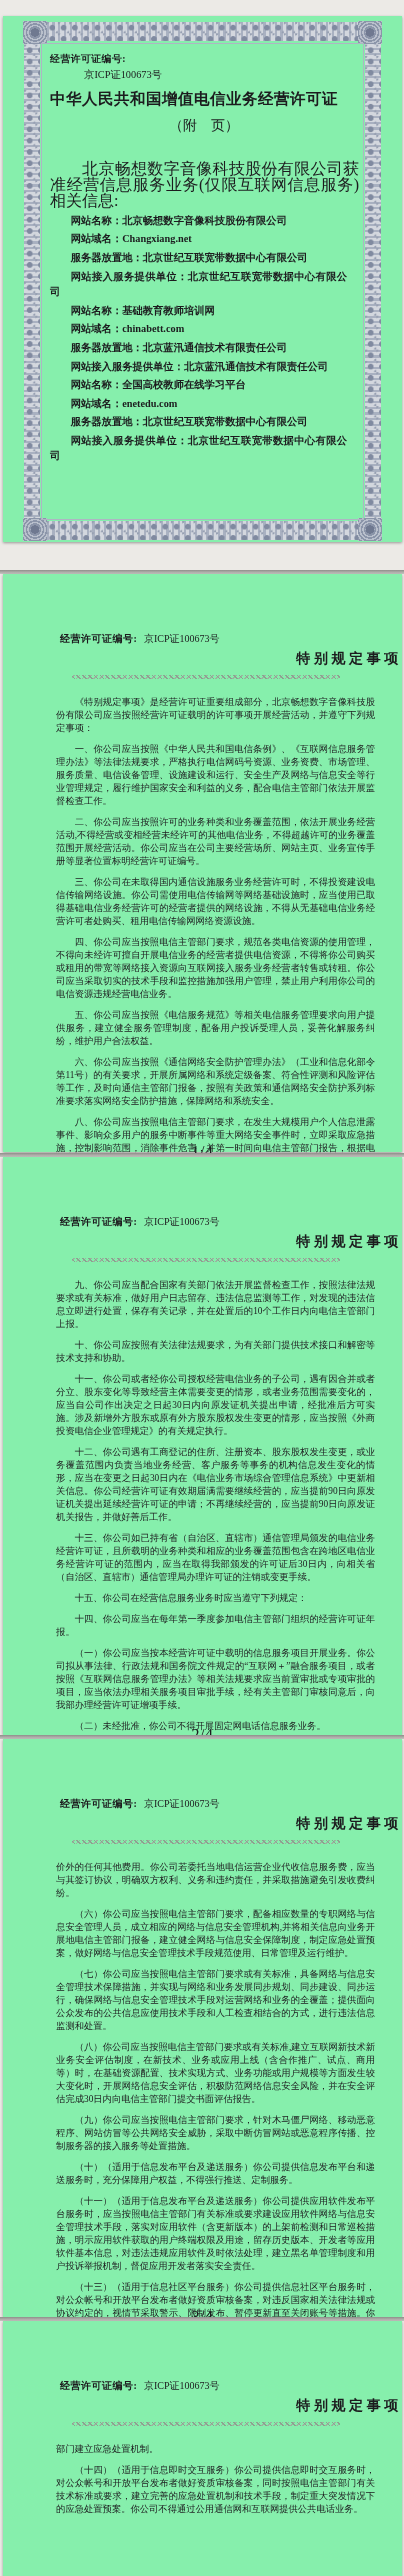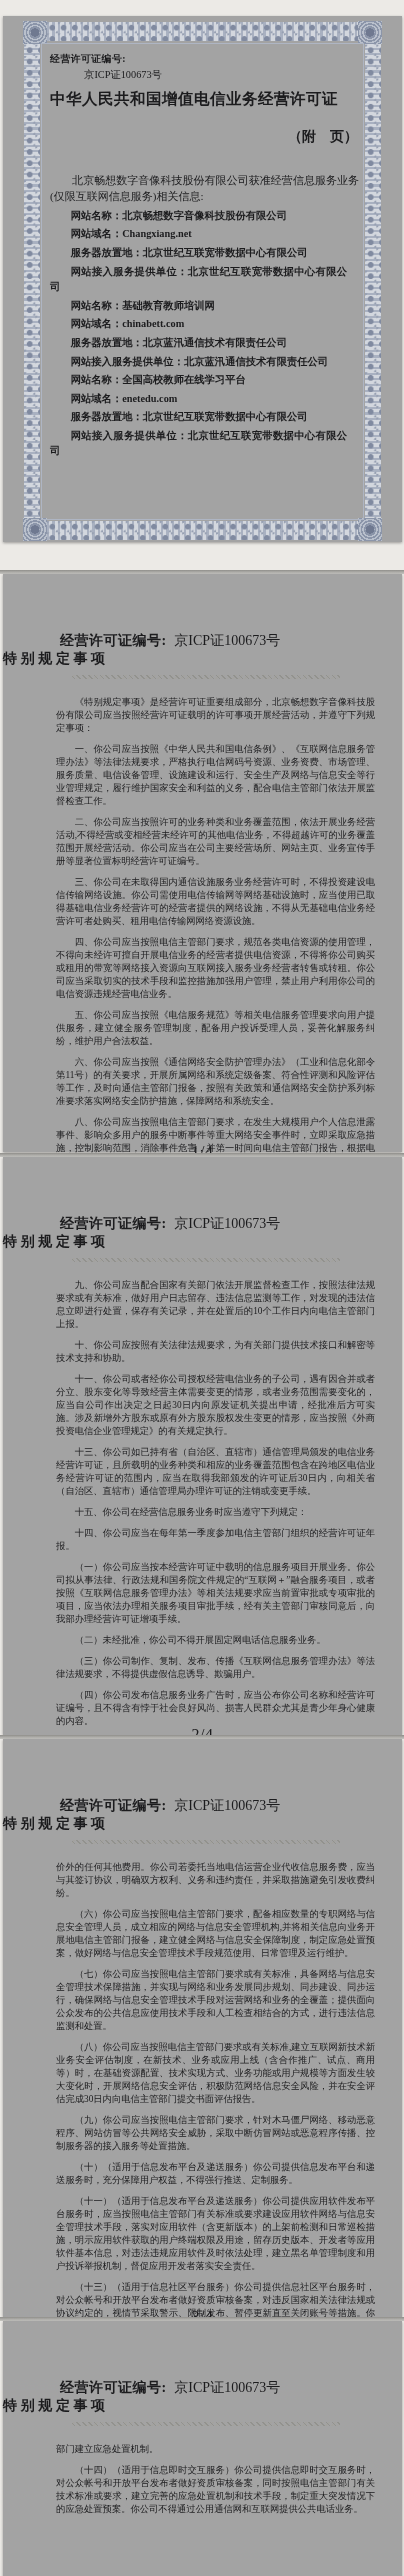--- a/index.html
+++ b/index.html
@@ -1,18 +1,18 @@
 <!DOCTYPE html>
 <html style="font-size:8.2px"><head>
 <meta charset="utf-8">
 <style>
   html,body{margin:0;padding:0;background:#eceae6;}
   .canvas{position:relative;width:405px;height:2873px;background:#eceae6;overflow:hidden;
           font-family:"Liberation Serif","DejaVu Serif",serif;color:#1c1c1e;}
-  .page{position:absolute;left:3.1px;right:3.1px;background:#a3a3a3;box-shadow:0 1px 2.6px rgba(0,0,0,.35);}
+  .page{position:absolute;left:3.1px;right:3.1px;background:#86efac;box-shadow:0 1px 2.6px rgba(0,0,0,.35);}
   .band{position:absolute;left:0;right:0;height:3.6px;background:linear-gradient(#8f8e8a,#c9c8c4);}
 
   
   .frame-strip{position:absolute;background-color:#c7ccd6;
     background-image:
       radial-gradient(circle at 5.7px 5.7px,#808aa0 2.6px,rgba(128,138,160,0) 3.1px),
       radial-gradient(circle at 0 0,#97a0b2 2.1px,rgba(151,160,178,0) 2.6px),
       radial-gradient(circle at 11.3px 11.3px,#97a0b2 2.1px,rgba(151,160,178,0) 2.6px),
       repeating-linear-gradient(90deg,#a9b1c1 0 2.1px,#d3d7de 2.1px 5.7px);
     background-size:11.3px 11.3px,11.3px 11.3px,11.3px 11.3px,auto;}
@@ -34,30 +34,30 @@
     background-image:radial-gradient(circle at 50% 50%,#6f7990 4.1px,rgba(111,121,144,0) 4.6px),
       repeating-radial-gradient(circle at 50% 50%,#b9c0cc 0 1.5px,#8b95a9 1.5px 3.1px);}
   .fc-tl{top:5.7px;left:20px;} .fc-tr{top:5.7px;right:20px;}
   .fc-bl{bottom:0.5px;left:20px;} .fc-br{bottom:0.5px;right:20px;}
   .frame-ring{position:absolute;top:27px;bottom:22px;left:38px;right:38px;border:0.5px solid #aeb5c3;}
 
   .cert-content{position:absolute;top:0;left:47px;right:44px;}
   .cert-lic{margin-top:37px;font-size:9.8px;font-weight:bold;letter-spacing:0.5px;}
   .cert-lic-no{margin:2.1px 0 0 34px;font-size:10.3px;font-weight:normal;font-family:"Liberation Serif","DejaVu Sans Mono",serif;}
   .cert-title{margin-top:7.2px;font-size:15.5px;font-weight:bold;letter-spacing:0.5px;}
-  .cert-sub{margin-top:18px;text-align:right;font-size:14px;font-weight:bold;}
-  .cert-intro{margin:26px auto 0 auto;width:309px;font-size:11px;line-height:16px;text-indent:2em;text-align:justify;}
+  .cert-sub{margin-top:7px;text-align:center;font-size:14px;font-weight:normal;}
+  .cert-intro{margin:26px auto 0 auto;width:309px;font-size:16px;line-height:16px;text-indent:2em;text-align:justify;}
   .cert-entries{margin-top:4.1px;width:297px;font-weight:bold;}
   .cert-entries p{margin:3.1px 0;font-size:10.3px;line-height:15.5px;text-indent:2em;text-align:justify;}
 
   
-  .lic-row{position:absolute;top:58px;left:57px;font-size:14px;}
+  .lic-row{position:absolute;top:58px;left:57px;font-size:10px;}
   .lic-label{font-weight:bold;letter-spacing:0.5px;}
   .lic-no{margin-left:4.1px;}
-  .sp-title{position:absolute;top:76px;left:0;right:0;text-align:left;font-size:14px;font-weight:bold;letter-spacing:3.6px;}
+  .sp-title{position:absolute;top:76px;left:0;right:0;text-align:right;font-size:14px;font-weight:bold;letter-spacing:3.6px;}
   .zigzag{position:absolute;top:101px;left:69px;width:268px;height:4.1px;opacity:.8;
     background:
       repeating-linear-gradient(45deg,transparent 0 1.5px,#8f8e8a 1.5px 2.6px,transparent 2.6px 4.1px),
       repeating-linear-gradient(-45deg,transparent 0 1.5px,#a3a29e 1.5px 2.6px,transparent 2.6px 4.1px);}
   .sp-body{position:absolute;top:114px;left:45px;width:335px;font-size:9.3px;line-height:13px;text-align:justify;}
   .sp-body p{margin:8px;text-indent:2em;}
   .sp-body p.cont{text-indent:0;font-family:Liberation Mono, monospace;}
   .page-num{position:absolute;top:536px;left:0;right:0;text-align:center;font-size:16px;letter-spacing:0.5px;margin-top:33px;}
 </style>
 </head>
@@ -127,20 +127,21 @@
     <div class="lic-row">
       <span class="lic-label">经营许可证编号:</span>
       <span class="lic-no">京ICP证100673号</span>
     </div>
     <div class="sp-title">特别规定事项</div>
     <div class="zigzag"></div>
     <div class="sp-body">
       <p>九、你公司应当配合国家有关部门依法开展监督检查工作，按照法律法规要求或有关标准，做好用户日志留存、违法信息监测等工作，对发现的违法信息立即进行处置，保存有关记录，并在处置后的10个工作日内向电信主管部门上报。</p>
       <p>十、你公司应按照有关法律法规要求，为有关部门提供技术接口和解密等技术支持和协助。</p>
       <p>十一、你公司或者经你公司授权经营电信业务的子公司，遇有因合并或者分立、股东变化等导致经营主体需要变更的情形，或者业务范围需要变化的，应当自公司作出决定之日起30日内向原发证机关提出申请，经批准后方可实施。涉及新增外方股东或原有外方股东股权发生变更的情形，应当按照《外商投资电信企业管理规定》的有关规定执行。</p>
+      <p>十二、你公司遇有工商登记的住所、注册资本、股东股权发生变更，或业务覆盖范围内负责当地业务经营、客户服务等事务的机构信息发生变化的情形，应当在变更之日起30日内在《电信业务市场综合管理信息系统》中更新相关信息。你公司经营许可证有效期届满需要继续经营的，应当提前90日向原发证机关提出延续经营许可证的申请；不再继续经营的，应当提前90日向原发证机关报告，并做好善后工作。</p>
       <p>十三、你公司如已持有省（自治区、直辖市）通信管理局颁发的电信业务经营许可证，且所载明的业务种类和相应的业务覆盖范围包含在跨地区电信业务经营许可证的范围内，应当在取得我部颁发的许可证后30日内，向相关省（自治区、直辖市）通信管理局办理许可证的注销或变更手续。</p>
       <p>十五、你公司在经营信息服务业务时应当遵守下列规定：</p>
       <p>十四、你公司应当在每年第一季度参加电信主管部门组织的经营许可证年报。</p>
       <p>（一）你公司应当按本经营许可证中载明的信息服务项目开展业务。你公司拟从事法律、行政法规和国务院文件规定的“互联网＋”融合服务项目，或者按照《互联网信息服务管理办法》等相关法规要求应当前置审批或专项审批的项目，应当依法办理相关服务项目审批手续，经有关主管部门审核同意后，向我部办理经营许可证增项手续。</p>
       <p>（二）未经批准，你公司不得开展固定网电话信息服务业务。</p>
       <p>（三）你公司制作、复制、发布、传播《互联网信息服务管理办法》等法律法规要求，不得提供虚假信息诱导、欺骗用户。</p>
       <p>（四）你公司发布信息服务业务广告时，应当公布你公司名称和经营许可证编号，且不得含有悖于社会良好风尚、损害人民群众尤其是青少年身心健康的内容。</p>
       <p>（五）你公司向用户收费应当做到准确、合理，不得向用户收取信息服务项目中明码标</p>
     </div>
     <div class="page-num">2/4</div>

